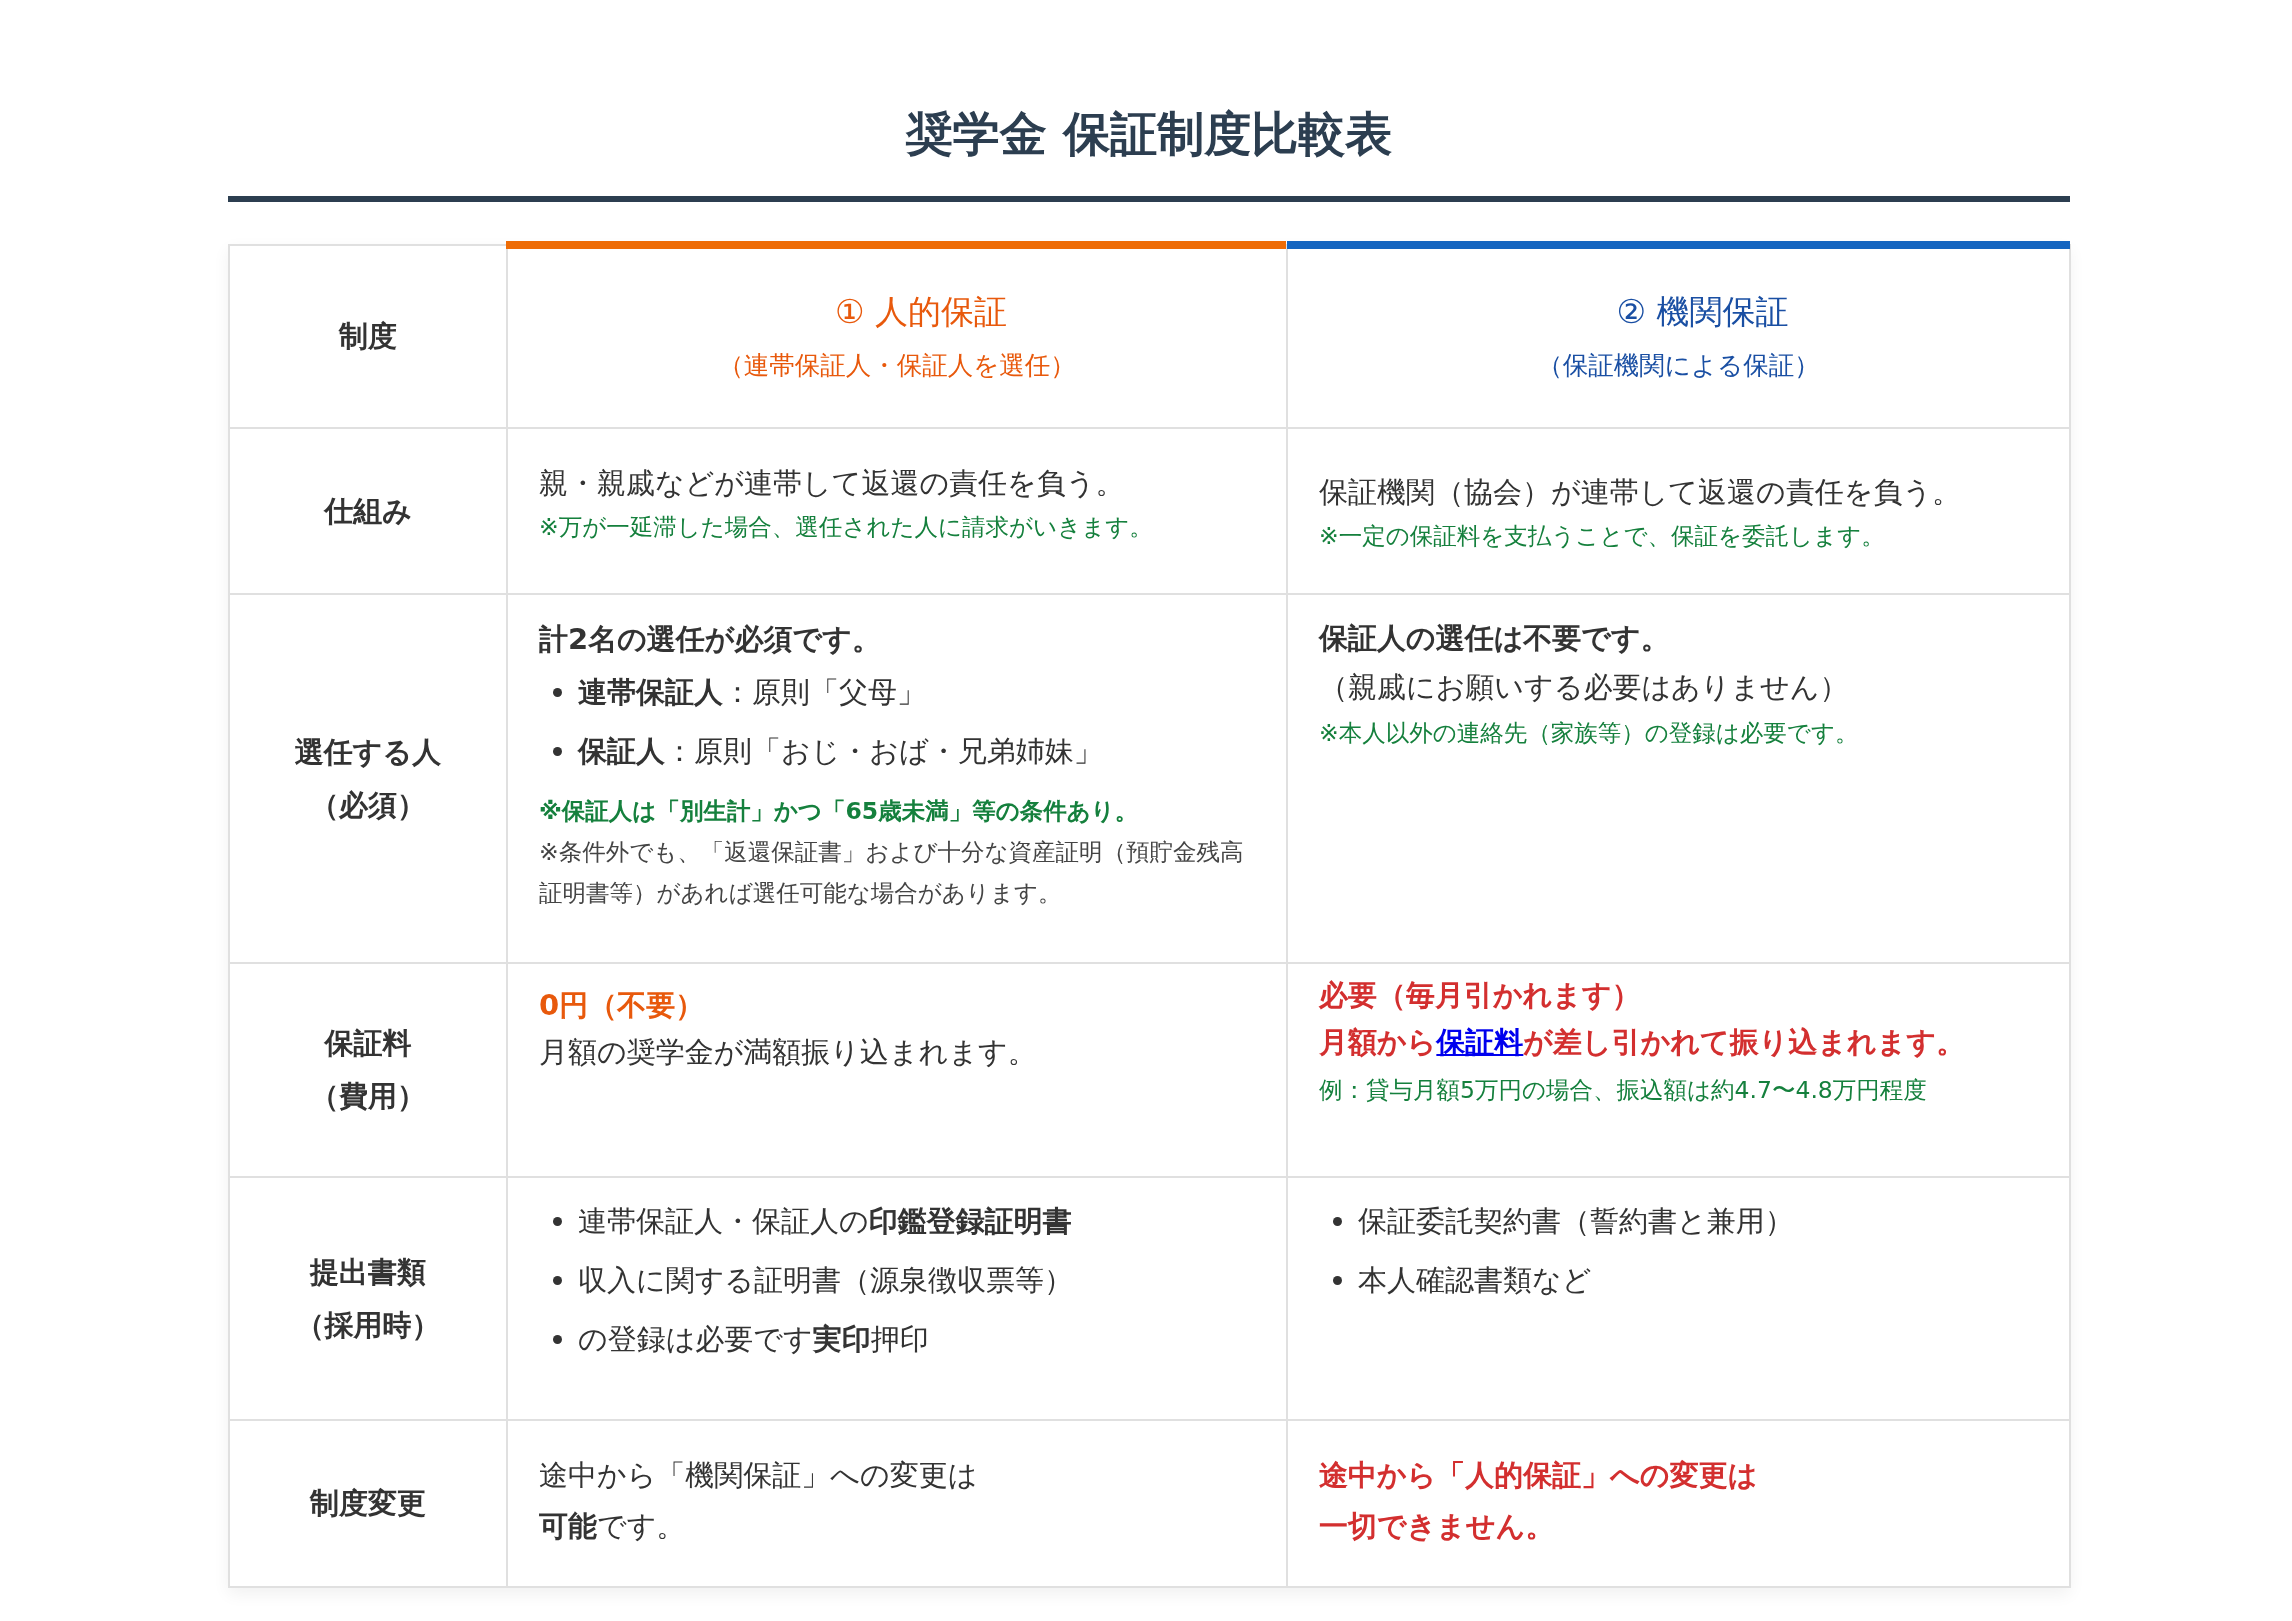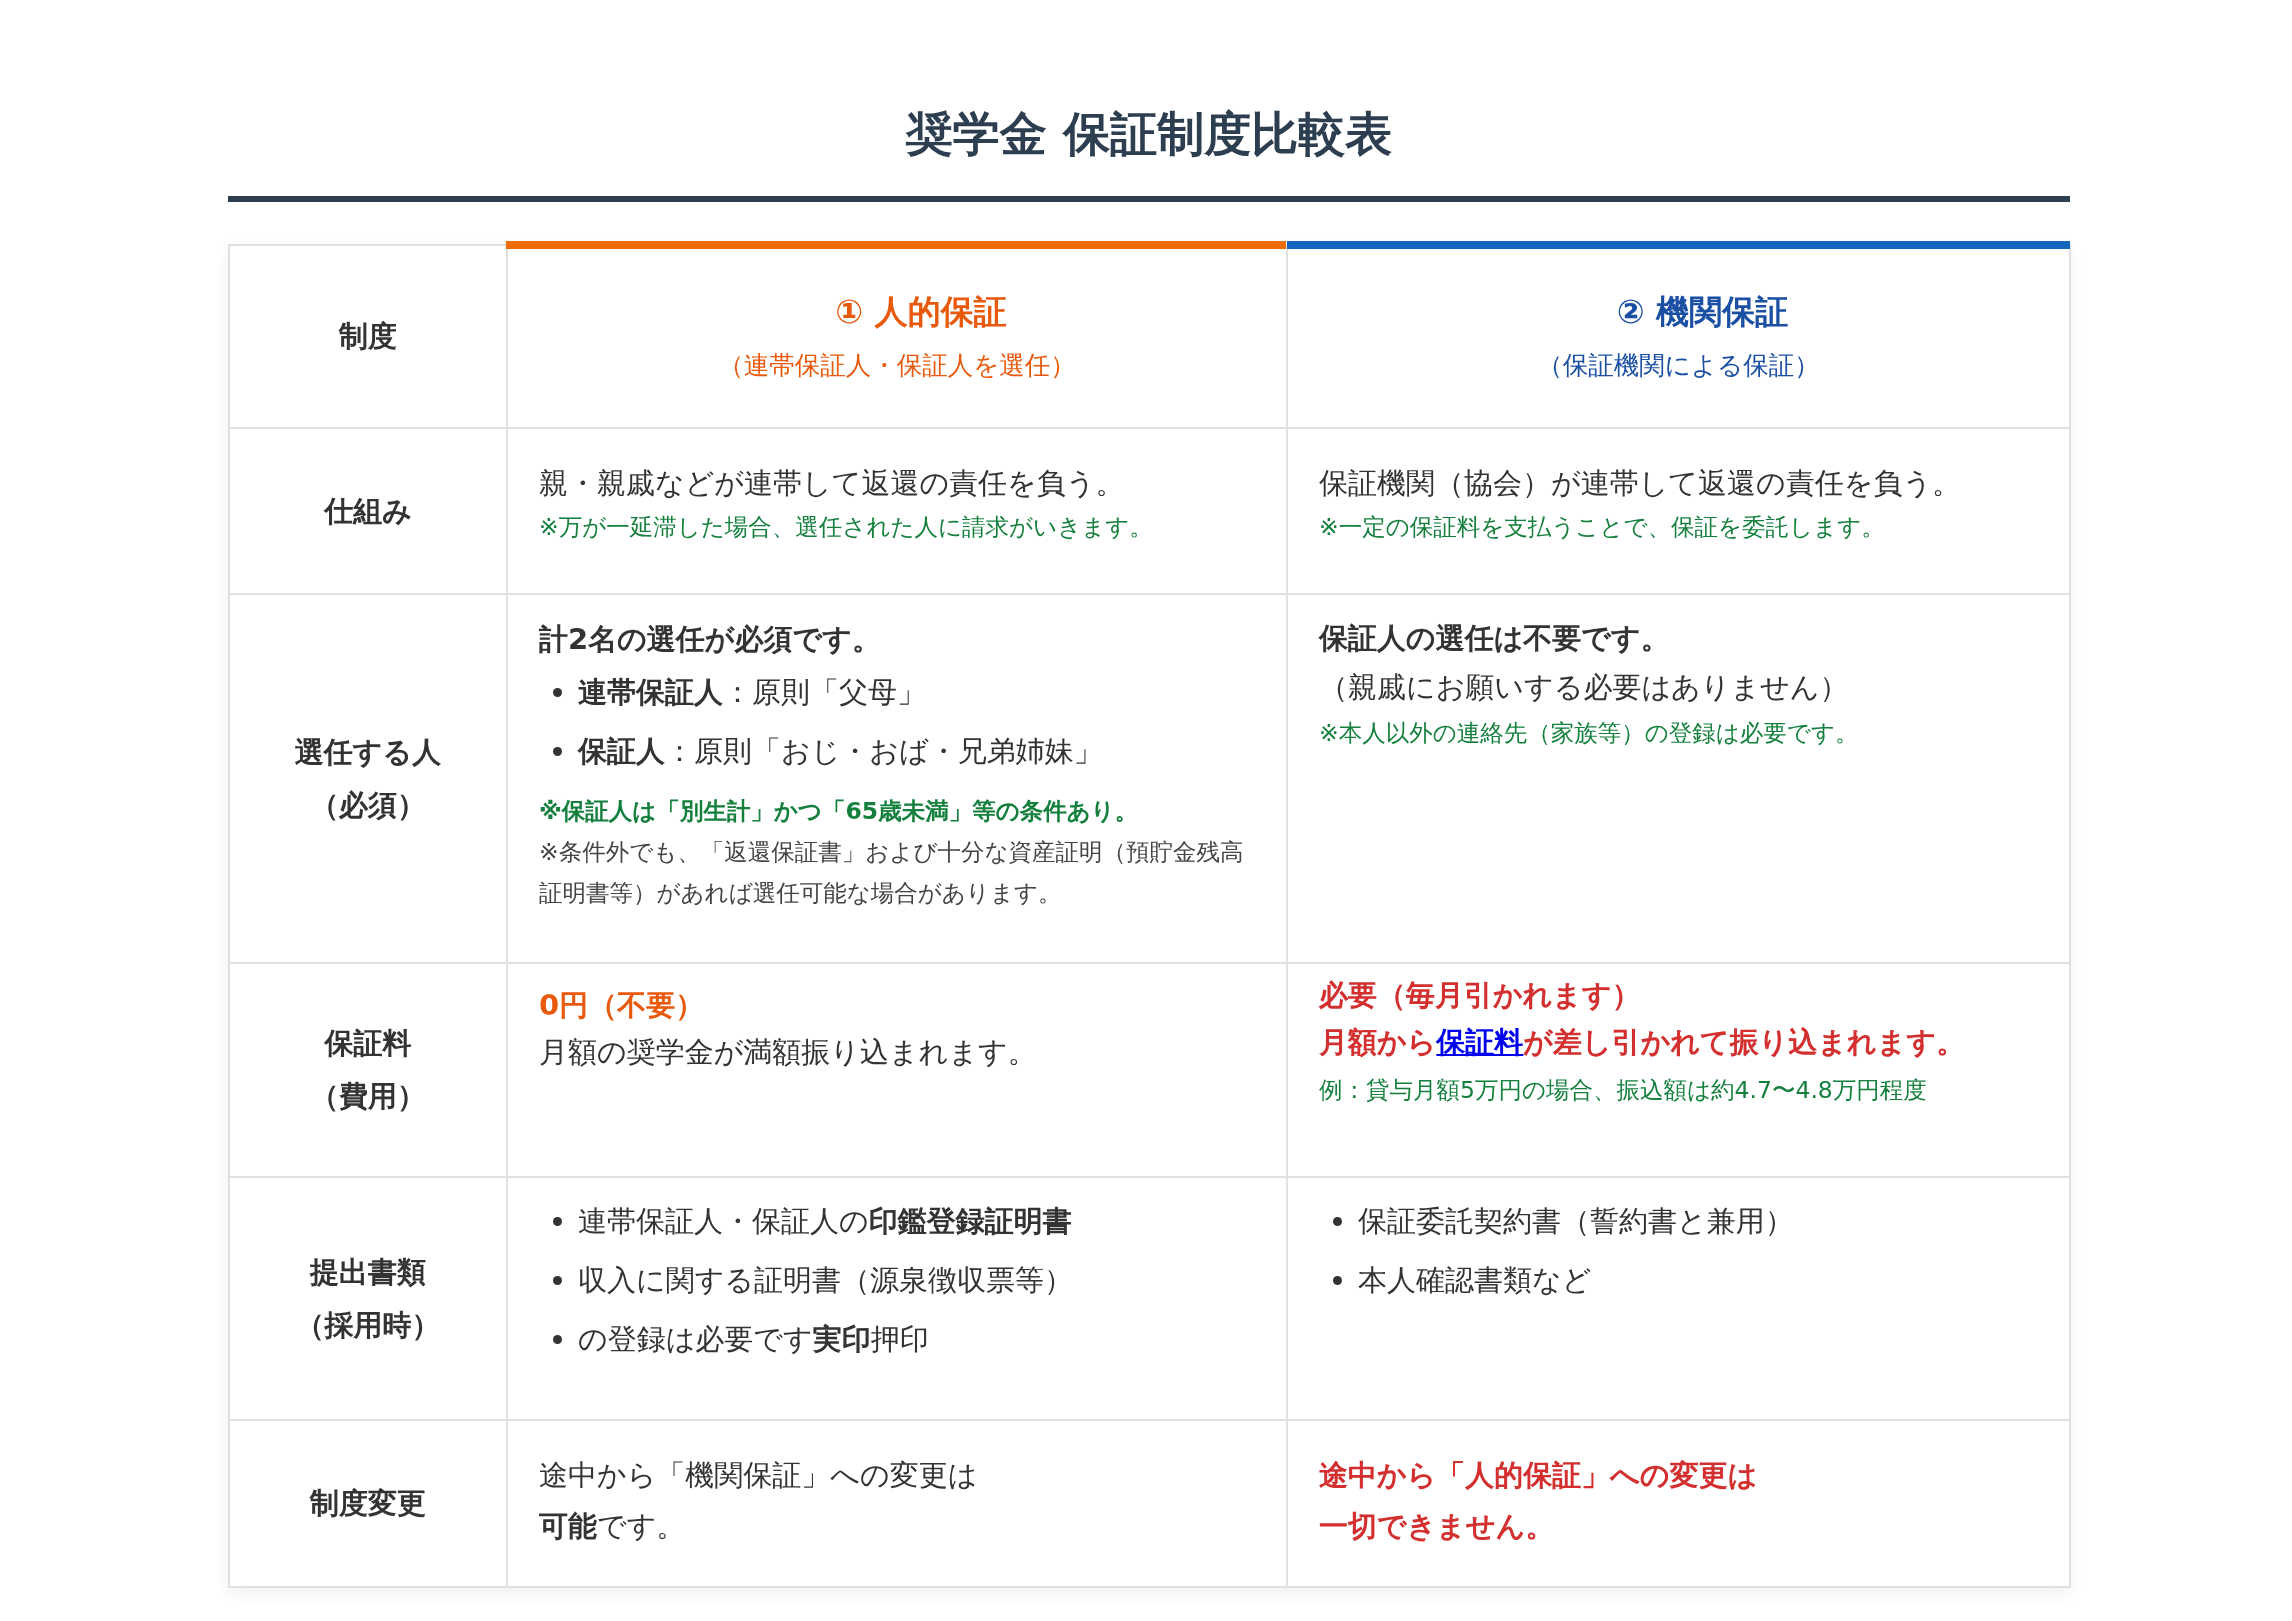--- a/index.html
+++ b/index.html
@@ -32,21 +32,21 @@
   td {
     border: 2.9px solid #e0e0e0; vertical-align: middle; padding: 0;
   }
   td.label {
     text-align: center; font-weight: bold; font-size: 29px; line-height: 53px; color: #333;
   }
   td.cell { padding: 0 31px; vertical-align: top; }
   tr.r1 { height: 183px; } tr.r2 { height: 166px; } tr.r3 { height: 369px; }
   tr.r4 { height: 214px; } tr.r5 { height: 243px; } tr.r6 { height: 167px; }
   td.head { text-align: center; vertical-align: middle; }
-  .head-main { font-size: 33px; font-weight: bold; line-height: 47px; padding-left: 48px; }
+  .head-main { font-size: 33px; font-weight: normal; line-height: 47px; padding-left: 48px; }
   .head-sub { font-size: 25.5px; line-height: 39px; margin-top: 11.8px; }
   .main { font-size: 29px; line-height: 47px; color: #333; }
   .note { font-size: 23.5px; line-height: 41px; color: #15803d; }
   .b { font-weight: bold; }
   ul { margin: 0; padding: 0 0 0 39px; }
   li { font-size: 29px; line-height: 59px; }
   .link { color: #0000ee; text-decoration: underline; font-weight: bold; }
   .red { color: #d32f2f; font-weight: bold; }
 </style>
 </head>
@@ -77,21 +77,21 @@
         <div class="head-sub" style="color:#1a4fa3">（保証機関による保証）</div>
       </td>
     </tr>
 
     <tr class="r2">
       <td class="label">仕組み</td>
       <td class="cell" style="padding-top:31px">
         <div class="main">親・親戚などが連帯して返還の責任を負う。</div>
         <div class="note">※万が一延滞した場合、選任された人に請求がいきます。</div>
       </td>
-      <td class="cell" style="padding-top:31px">
+      <td class="cell" style="padding-top:40px">
         <div class="main">保証機関（協会）が連帯して返還の責任を負う。</div>
         <div class="note">※一定の保証料を支払うことで、保証を委託します。</div>
       </td>
     </tr>
 
     <tr class="r3">
       <td class="label">
         <div>選任する人</div>
         <div>（必須）</div>
       </td>

